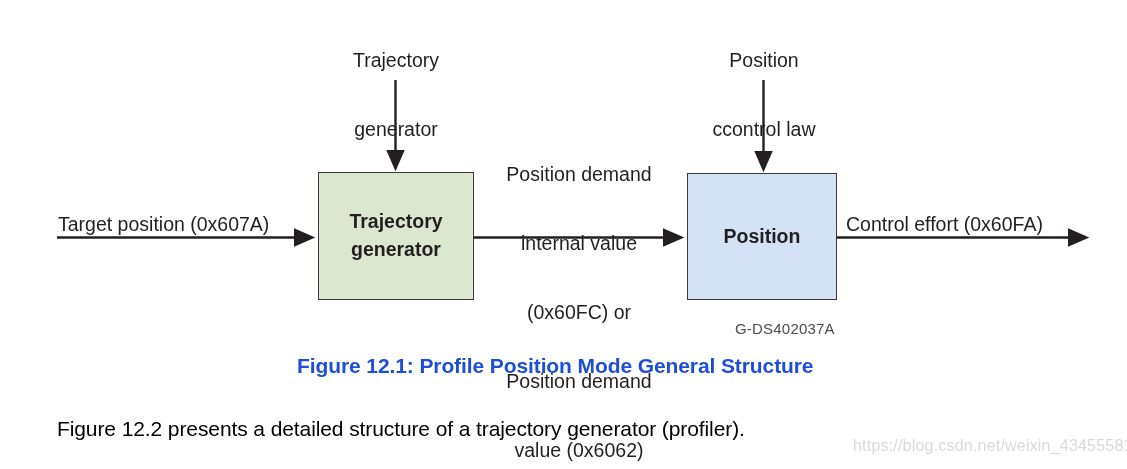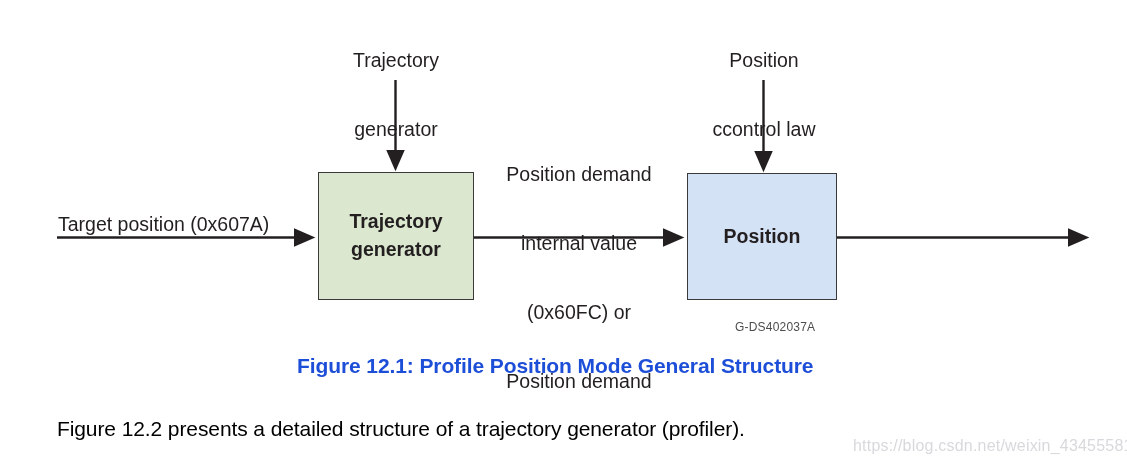--- a/index.html
+++ b/index.html
@@ -46,21 +46,21 @@
     font-weight: bold;
     font-size: 19.5px;
     color: #231f20;
     text-align: center;
     line-height: 1.42;
     width: 100%;
     left: 0;
   }
   .fig-id {
     font-family: "Liberation Sans", sans-serif;
-    font-size: 12px;
+    font-size: 15px;
     color: #4d4d4d;
     letter-spacing: 0.2px;
   }
   
   .proc-box {
     position: absolute;
     box-sizing: border-box;
     border: 1.6px solid #3a3a3a;
     display: flex;
     align-items: center;
@@ -132,22 +132,24 @@
     <div>parameters</div>
   </div>
 
   <div class="txt inline-label" style="left:58px; top:213px;">Target position (0x607A)</div>
 
   <div class="txt diagram-label" style="left:470px; top:117px; width:218px;">
     <div>Position demand</div>
     <div>internal value</div>
     <div>(0x60FC) or</div>
     <div>Position demand</div>
+    <div>value (0x6062)</div>
   </div>
 
+  <div class="txt inline-label" style="left:846px; top:213px;">Control effort (0x60FA)</div>
 
   <div class="proc-box" style="left:318px; top:172px; width:156px; height:128px; background:#dbe8cf;">
     <div class="block-title">
       <div>Trajectory</div>
       <div>generator</div>
     </div>
   </div>
 
   <div class="proc-box" style="left:687px; top:173px; width:150px; height:127px; background:#d3e2f4;">
     <div class="block-title">

